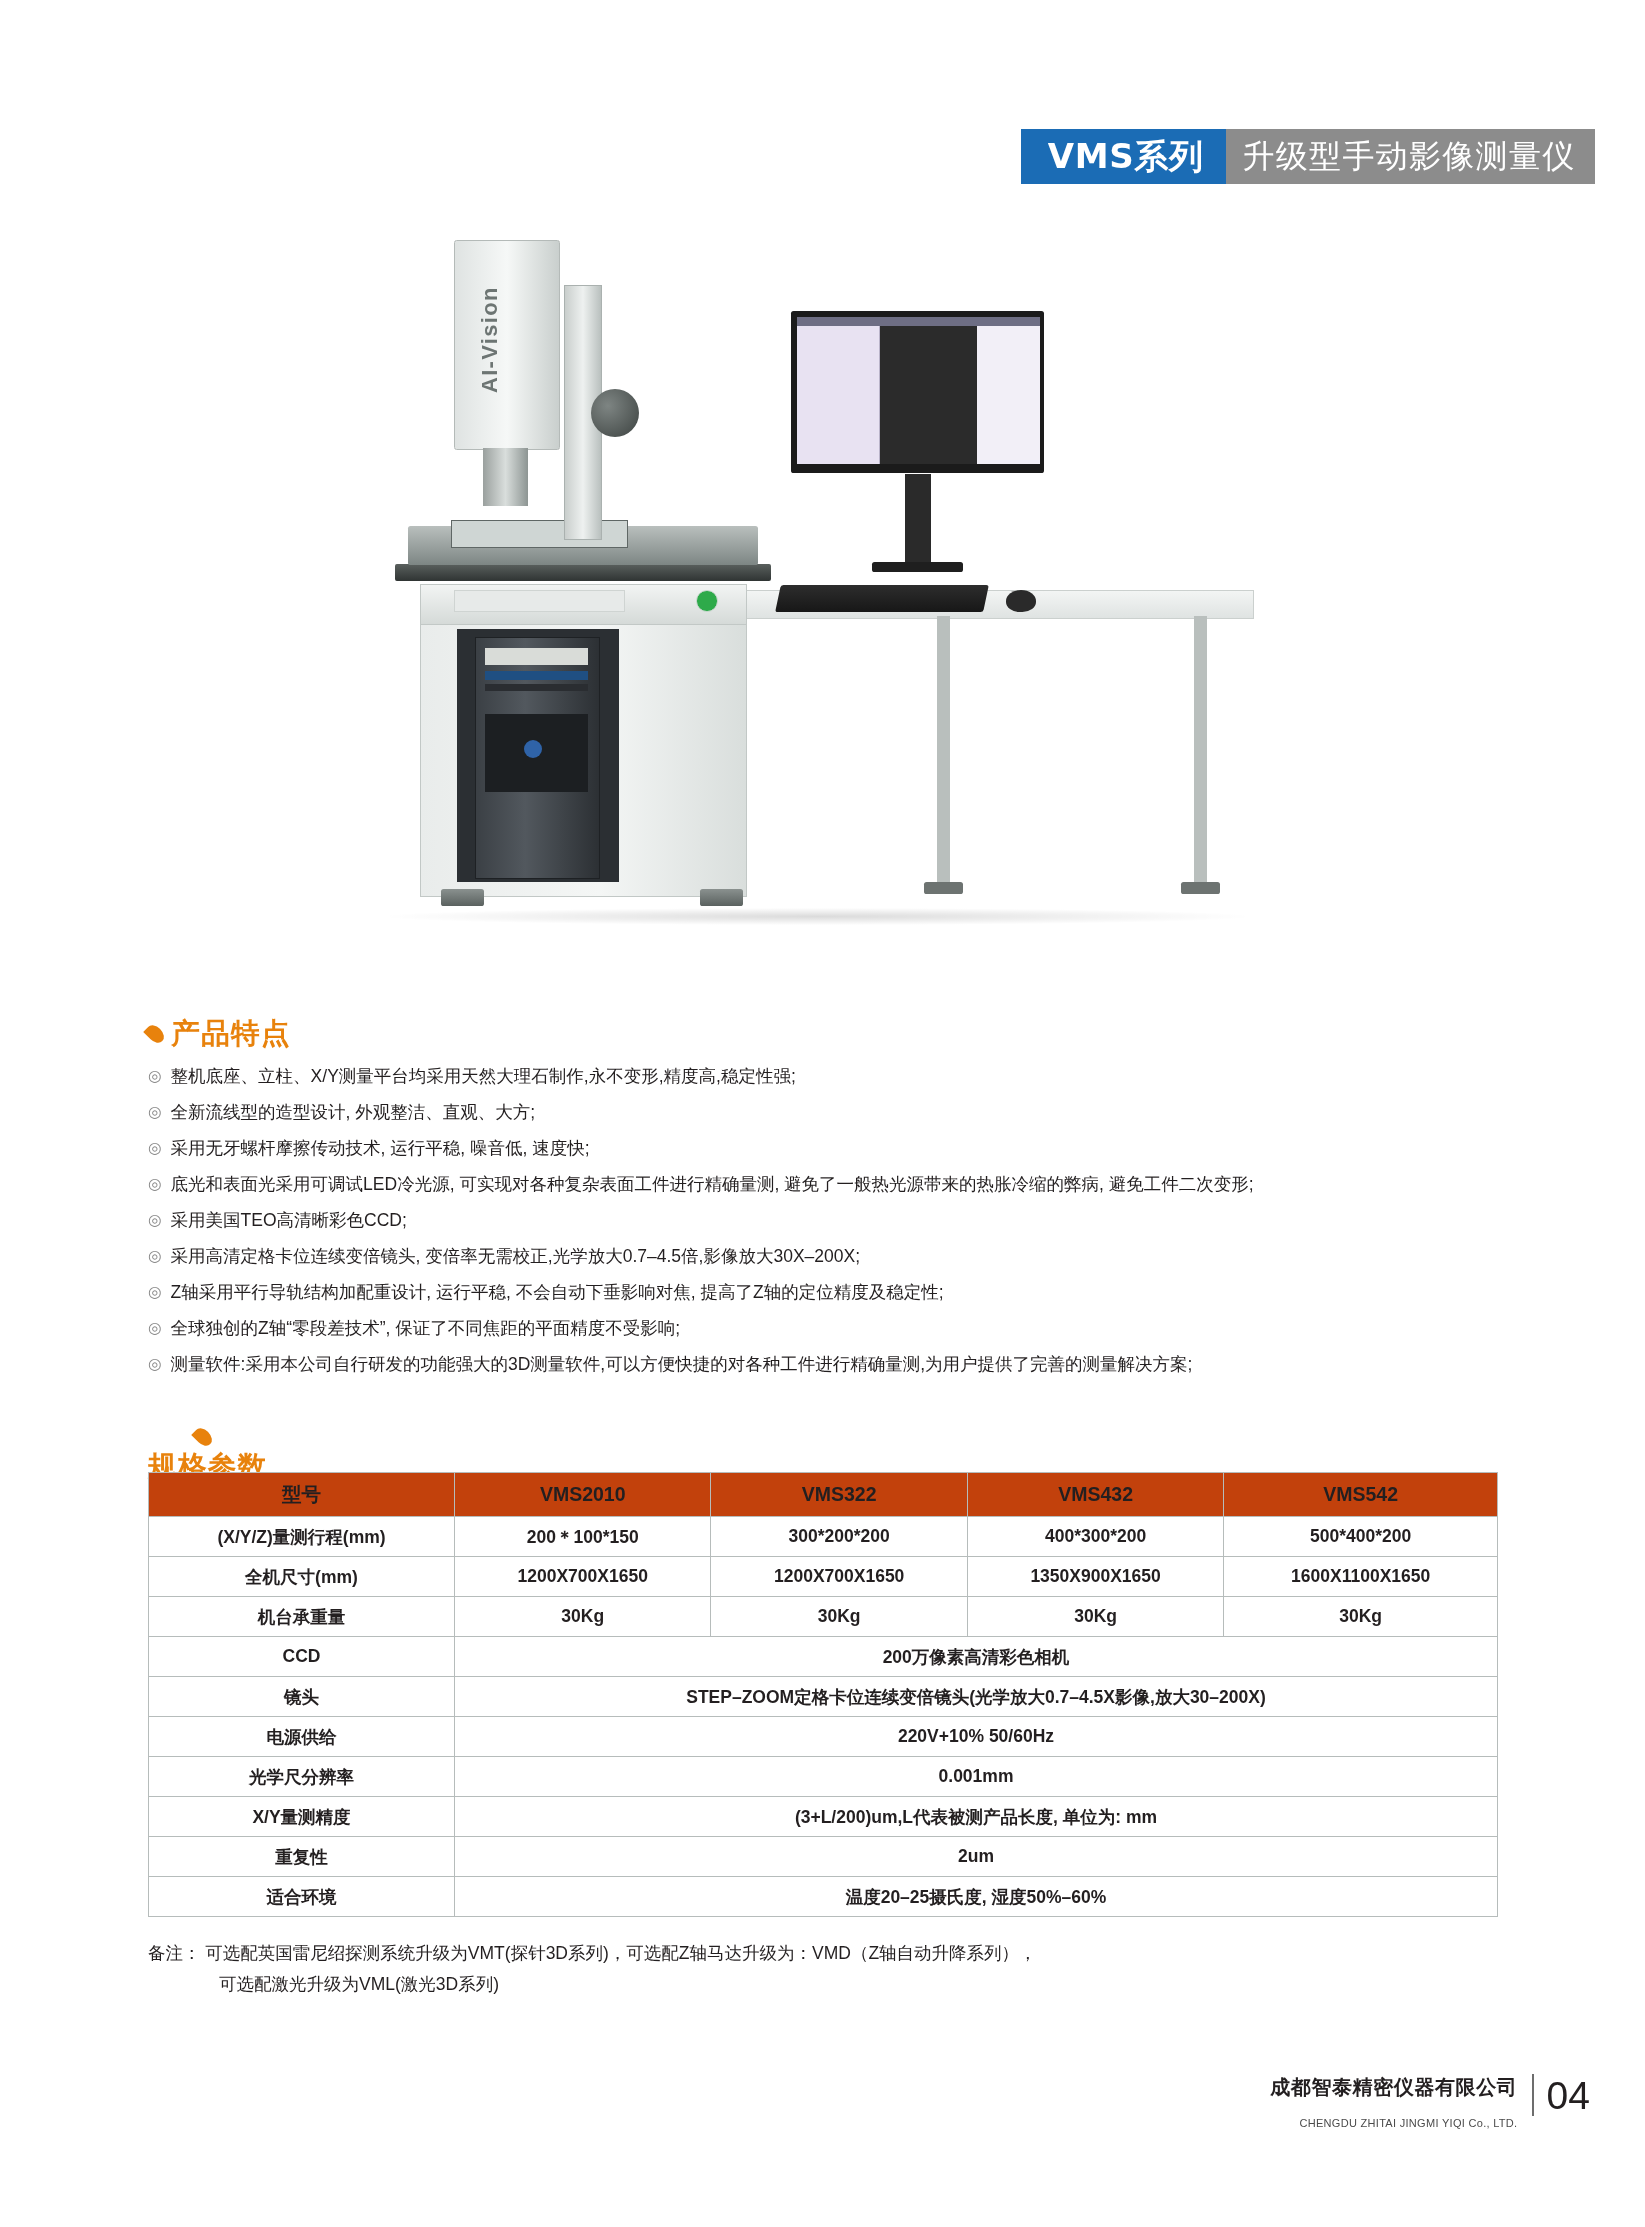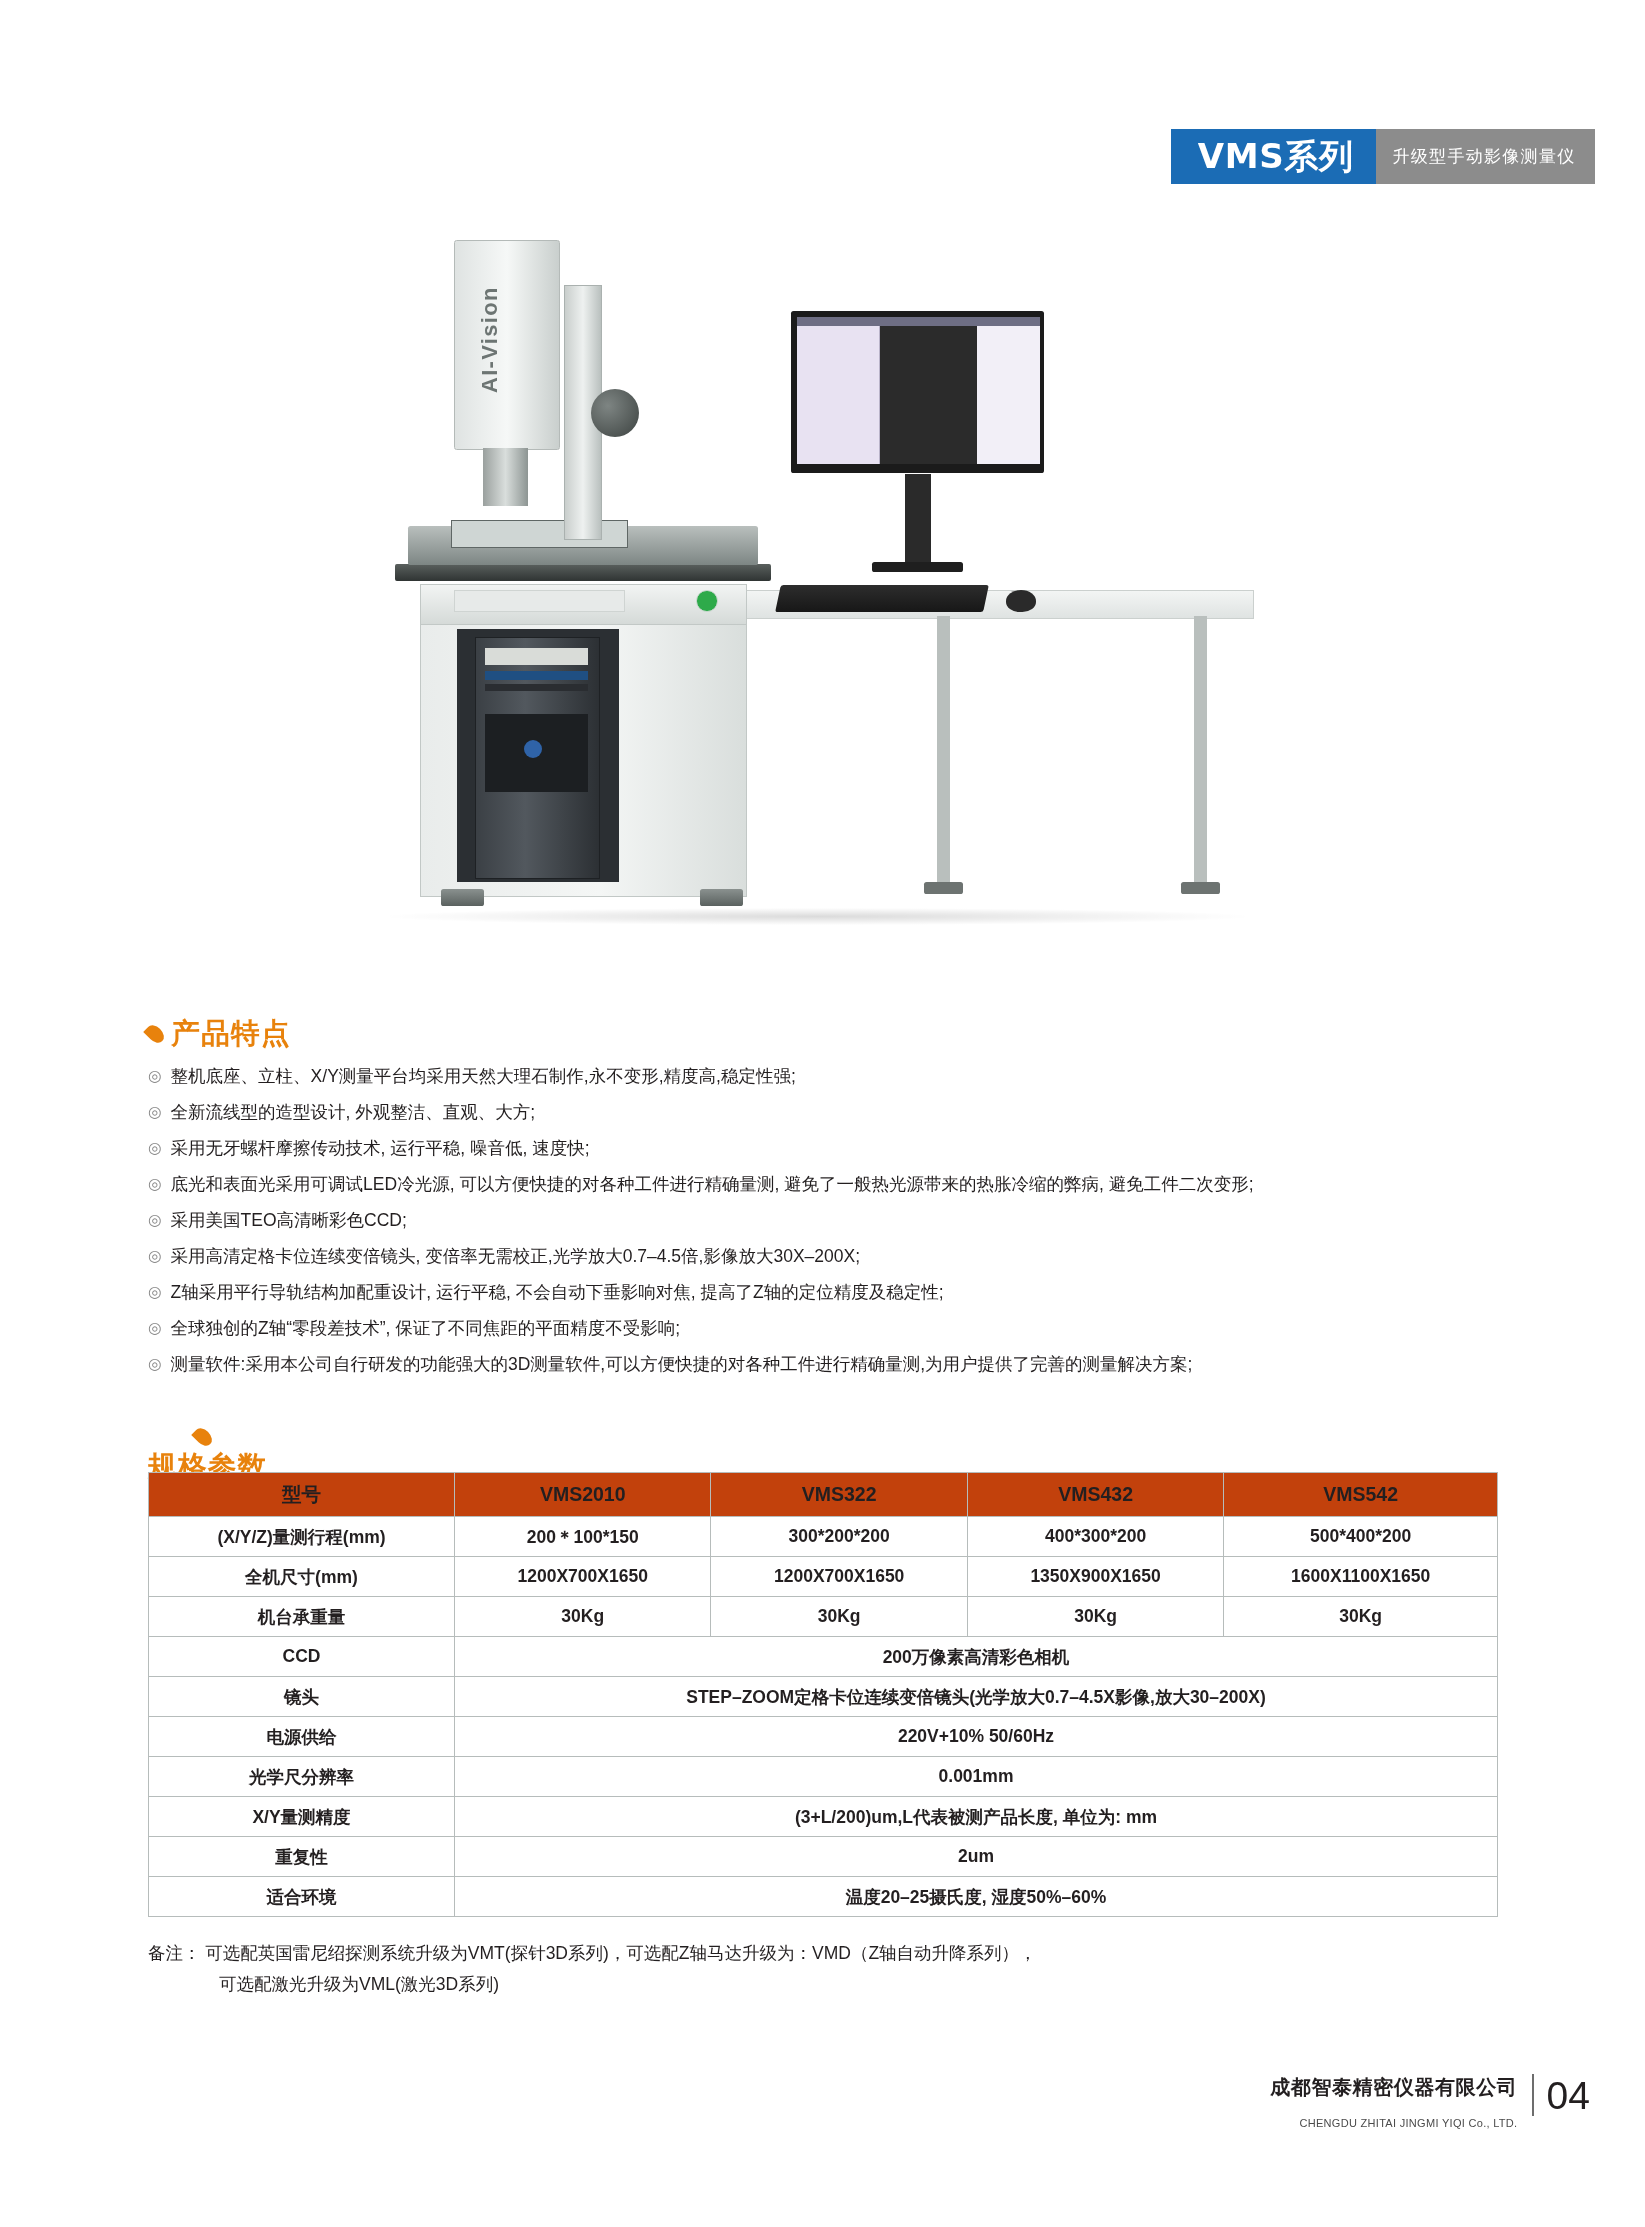--- a/index.html
+++ b/index.html
@@ -32,21 +32,21 @@
     font-weight: bold;
     letter-spacing: 0.6px;
     display: flex;
     align-items: center;
     padding: 0 22px 0 27px;
     font-family: "DejaVu Sans", sans-serif;
   }
   .header-grey {
     background: #8c8c8c;
     color: #ffffff;
-    font-size: 17px;
+    font-size: 32px;
     display: flex;
     align-items: center;
     padding: 0 19.5px 0 17px;
     letter-spacing: 1.3px;
     font-family: "DejaVu Sans", sans-serif;
   }
 
   
   .photo {
     position: absolute;
@@ -469,21 +469,21 @@
   <div class="feature-item">
     <span class="feat-bullet">◎</span>
     <span>全新流线型的造型设计, 外观整洁、直观、大方;</span>
   </div>
   <div class="feature-item">
     <span class="feat-bullet">◎</span>
     <span>采用无牙螺杆摩擦传动技术, 运行平稳, 噪音低, 速度快;</span>
   </div>
   <div class="feature-item">
     <span class="feat-bullet">◎</span>
-    <span>底光和表面光采用可调试LED冷光源, 可以方便快捷的对各种工件进行精确量测, 避免了一般热光源带来的热胀冷缩的弊病, 避免工件二次变形;</span>
+    <span>底光和表面光采用可调试LED冷光源, 可实现对各种复杂表面工件进行精确量测, 避免了一般热光源带来的热胀冷缩的弊病, 避免工件二次变形;</span>
   </div>
   <div class="feature-item">
     <span class="feat-bullet">◎</span>
     <span>采用美国TEO高清晰彩色CCD;</span>
   </div>
   <div class="feature-item">
     <span class="feat-bullet">◎</span>
     <span>采用高清定格卡位连续变倍镜头, 变倍率无需校正,光学放大0.7–4.5倍,影像放大30X–200X;</span>
   </div>
   <div class="feature-item">

